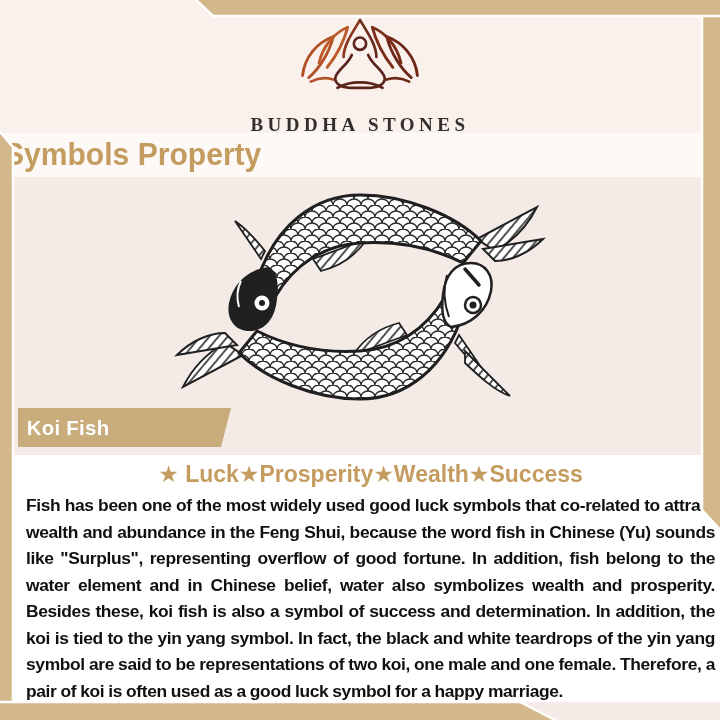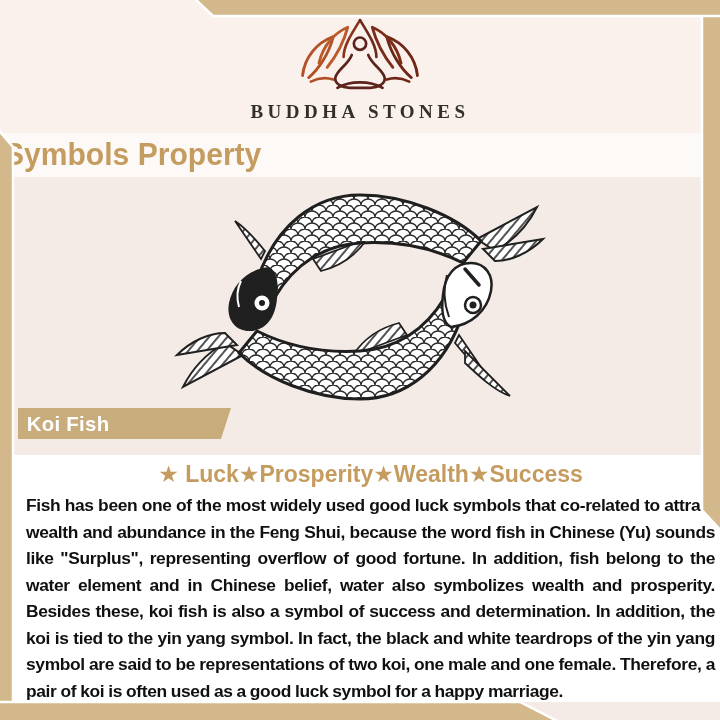--- a/index.html
+++ b/index.html
@@ -13,26 +13,26 @@
     position:absolute;left:0;top:133px;width:720px;height:44px;
     background:var(--c-band,#fdf9f6);display:flex;align-items:center;justify-content:flex-start;
   }
   .title-band span{
     font-size:31px;font-weight:700;color:var(--c-accent-text,#c49c5f);
     letter-spacing:0px;transform:scaleX(.97);white-space:nowrap;
   }
   .logo{position:absolute;left:0;top:16px;width:720px;text-align:center;}
   .logo svg{display:block;margin:0 auto;}
   .brand-name{
-    margin-top:5px;font-family:"Liberation Serif","DejaVu Serif",serif;
+    margin-top:18px;font-family:"Liberation Serif","DejaVu Serif",serif;
     font-size:19px;font-weight:700;letter-spacing:4.5px;color:#33302b;
   }
   .fish-wrap{position:absolute;left:165px;top:181px;width:390px;height:232px;}
   .koi-banner{
-    position:absolute;left:18px;top:408px;width:213px;height:31px;
+    position:absolute;left:18px;top:408px;width:213px;height:39px;
     background:var(--c-banner,#c9ac7c);
     clip-path:polygon(0 0,100% 0,calc(100% - 10px) 100%,0 100%);
     display:flex;align-items:center;
   }
   .koi-banner span{
     color:#ffffff;font-weight:700;font-size:21px;padding-left:9px;letter-spacing:.3px;
     transform:scaleX(.97);transform-origin:left center;white-space:nowrap;
   }
   .white-box{
     position:absolute;left:12px;top:455px;width:717px;height:247px;

